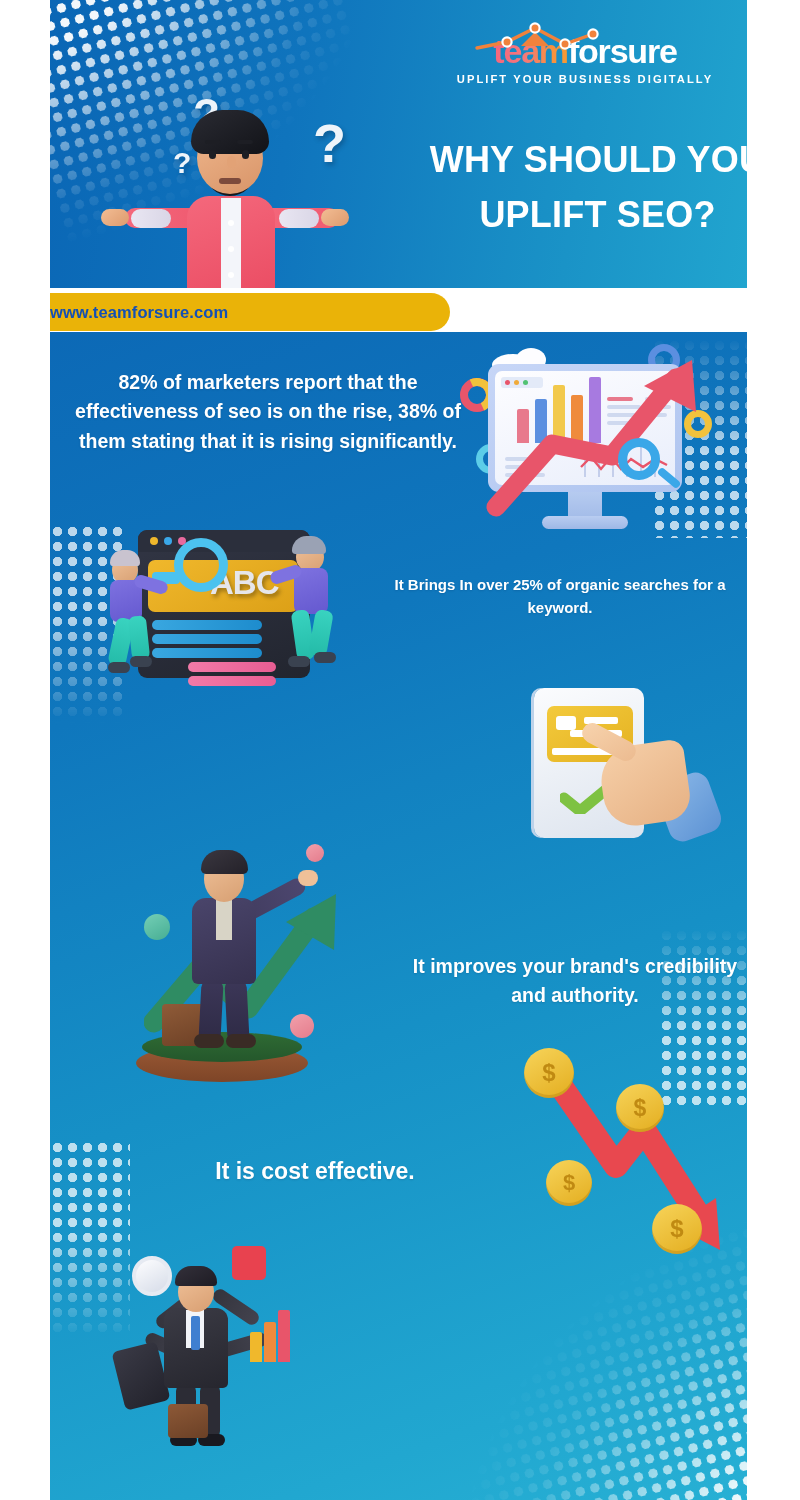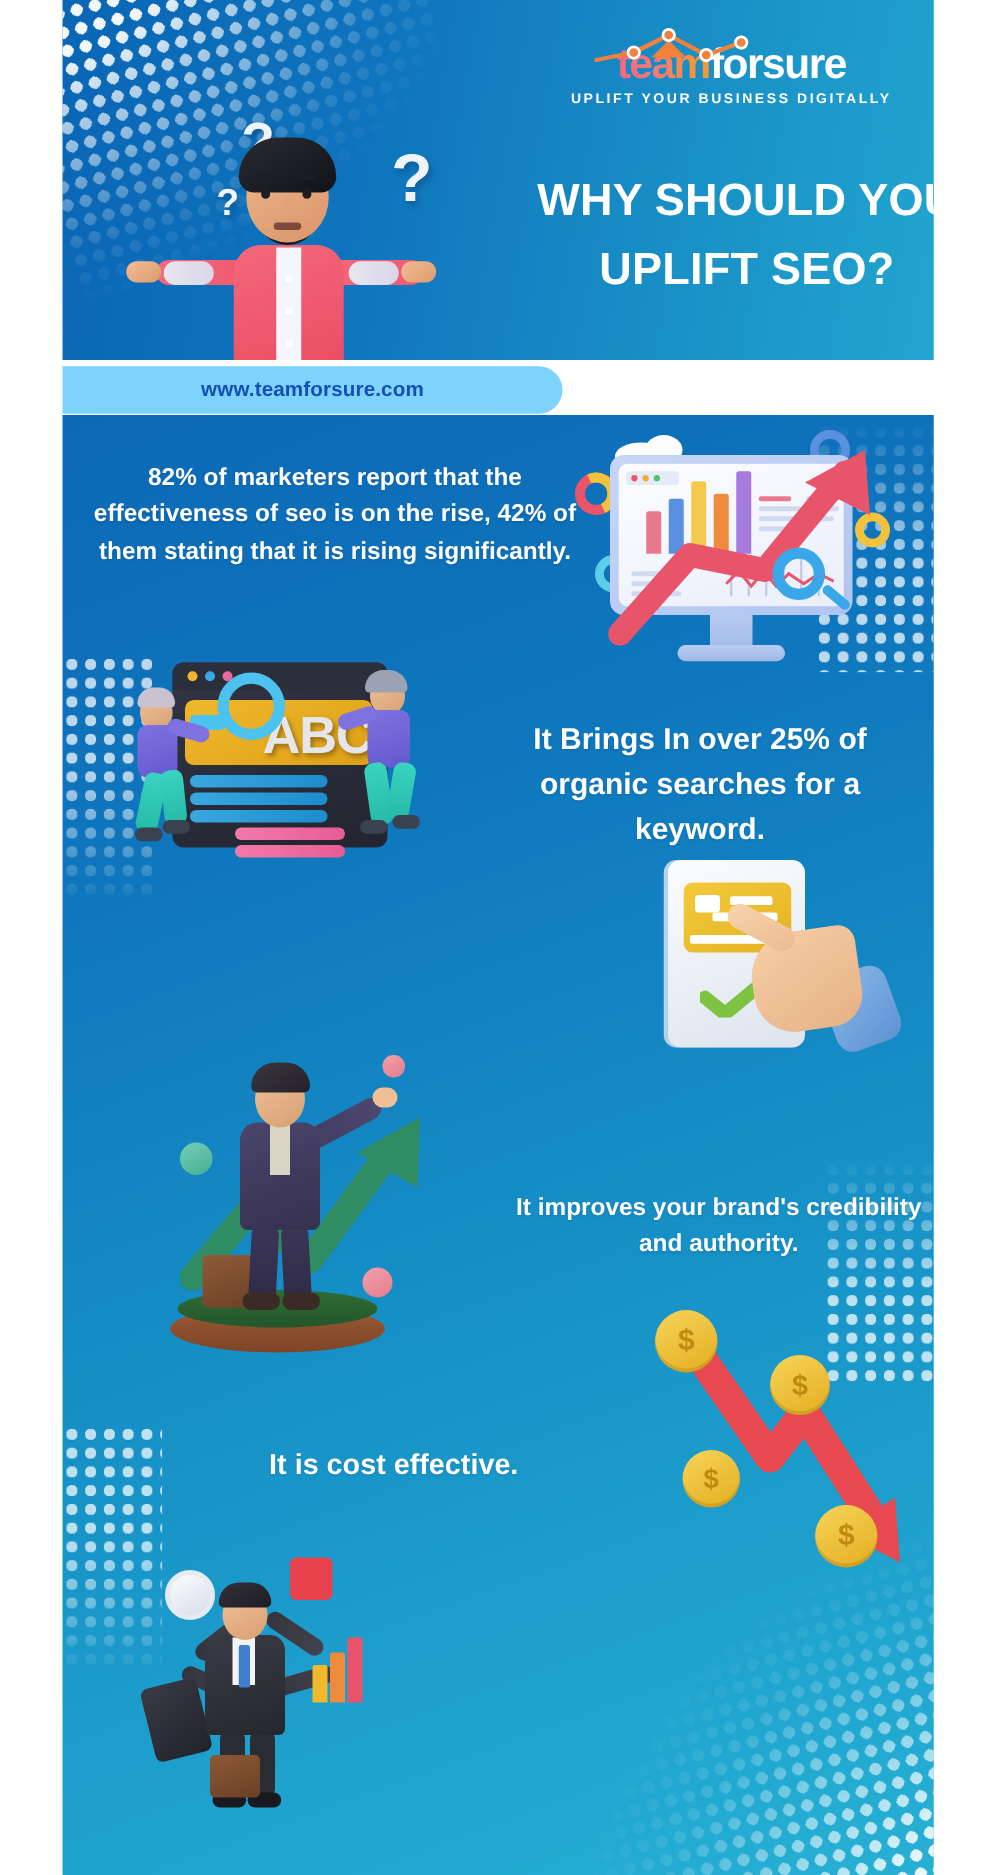--- a/index.html
+++ b/index.html
@@ -69,22 +69,22 @@
   .title {
     position:absolute; left:350px; top:133px; width:395px;
     color:#fff; font-size:36px; font-weight:800; line-height:1.52;
     text-align:center; letter-spacing:.2px;
   }
   .title-l2 { display:block; }
 
   
   .url-pill {
     position:absolute; left:50px; top:293px; width:400px; height:38px;
-    background:#7dd3fc; border-radius:0 19px 19px 0;
-    display:flex; align-items:center; justify-content:center; z-index:8;
+    background:#eab308; border-radius:0 19px 19px 0;
+    display:flex; align-items:center; z-index:8;
   }
   .url-pill span { color:#1450b4; font-size:16.5px; font-weight:800; letter-spacing:.1px;}
 
   
   .txt {
     position:absolute; color:#fff; font-weight:800;
     line-height:1.5; text-align:center; z-index:4;
     text-shadow:0 1px 2px rgba(0,40,80,.18);
   }
 
@@ -131,21 +131,21 @@
   .cloud { position:absolute; border-radius:50%; background:#fdfdff; }
 
   
   .abc-win { position:absolute; left:30px; top:18px; width:172px; height:148px; border-radius:9px;
              background:linear-gradient(160deg,#323645,#22252f);}
   .abc-top { position:absolute; left:30px; top:18px; width:172px; height:22px; border-radius:9px 9px 0 0;
              background:#2b2f3c;}
   .abc-dot { position:absolute; width:8px;height:8px;border-radius:4px;top:25px;}
   .abc-yellow{position:absolute; left:40px; top:48px; width:150px; height:52px; border-radius:7px;
              background:linear-gradient(150deg,#f0b82c,#dca017);}
-  .abc-text{ position:absolute; left:102px; top:52px; font-size:42px; font-weight:800; color:#e6e6ea;
+  .abc-text{ position:absolute; left:102px; top:52px; font-size:33px; font-weight:800; color:#e6e6ea;
              letter-spacing:-1px; text-shadow:2px 3px 4px rgba(0,0,0,.35);}
   .abc-blue{ position:absolute; left:44px; border-radius:6px; height:10px;
              background:linear-gradient(90deg,#39a7e0,#1d8ccd);}
   .abc-pink{ position:absolute; left:80px; border-radius:6px; height:10px;
              background:linear-gradient(90deg,#f27aa8,#e85d93);}
   .mag-ring{ position:absolute; border:9px solid #4cc2ef; border-radius:50%; }
   .mag-hand{ position:absolute; background:#4cc2ef; border-radius:4px; }
   .p-body { position:absolute; border-radius:8px; }
   .p-leg  { position:absolute; border-radius:7px; background:linear-gradient(180deg,#39d3c0,#24bba8);}
   .p-shoe { position:absolute; width:22px;height:11px;border-radius:6px;background:#3a4250;}
@@ -279,21 +279,21 @@
   </div>
 
   <div class="body-panel">
 
     <div class="dotgrid dg-fadeR" style="right:0px; top:6px; width:95px; height:200px;"></div>
     <div class="dotgrid dg-fadeL" style="left:0px; top:192px; width:72px; height:200px;"></div>
     <div class="dotgrid dg-fadeR" style="right:0px; top:596px; width:88px; height:180px;"></div>
     <div class="dotgrid dg-fadeL" style="left:0px; top:808px; width:80px; height:200px;"></div>
     <div class="halftone-br"></div>
 
-    <div class="txt" style="left:18px; top:36px; width:400px; font-size:19.5px;">82% of marketers report that the effectiveness of seo is on the rise, 42% of them stating that it is rising significantly.</div>
+    <div class="txt" style="left:18px; top:36px; width:400px; font-size:19.5px;">82% of marketers report that the effectiveness of seo is on the rise, 38% of them stating that it is rising significantly.</div>
 
     <div class="ill" style="left:420px; top:8px; width:250px; height:195px;">
       <div class="cloud" style="left:22px; top:14px; width:42px; height:22px;"></div>
       <div class="cloud" style="left:46px; top:8px; width:30px; height:24px;"></div>
       <div class="cloud" style="left:34px; top:24px; width:48px; height:16px; border-radius:9px;"></div>
       <div class="ring" style="left:-10px; top:38px; width:34px;height:34px;border:8px solid #e8556a;"></div>
       <div class="ring" style="left:-10px; top:38px; width:34px;height:34px;border:8px solid transparent;border-top-color:#f2c23c;border-right-color:#f2c23c;transform:rotate(20deg);"></div>
       <div class="ring" style="left:6px; top:104px; width:30px;height:30px;border:7px solid #5ccde8;"></div>
       <div class="ring" style="left:178px; top:4px; width:32px;height:32px;border:7px solid #5b8fe0;"></div>
       <div class="ring" style="left:214px; top:70px; width:28px;height:28px;border:7px solid #f2c23c;"></div>
@@ -368,21 +368,21 @@
       <div class="p-head" style="left:188px; top:30px; width:28px;height:30px;background:linear-gradient(150deg,#f0c29a,#d79f72);"></div>
       <div class="p-head" style="left:184px; top:24px; width:34px;height:18px;background:#9aa2b4;border-radius:17px 17px 4px 4px;"></div>
       <div class="p-body" style="left:186px; top:56px; width:34px;height:46px;background:linear-gradient(160deg,#7e72e0,#6458cf);"></div>
       <div class="p-body" style="left:162px; top:56px; width:32px;height:13px;border-radius:7px;background:#7e72e0;transform:rotate(-18deg);"></div>
       <div class="p-leg" style="left:186px; top:98px; width:18px;height:50px;transform:rotate(-8deg);"></div>
       <div class="p-leg" style="left:204px; top:98px; width:18px;height:46px;transform:rotate(10deg);"></div>
       <div class="p-shoe" style="left:180px; top:144px;"></div>
       <div class="p-shoe" style="left:206px; top:140px;"></div>
     </div>
 
-    <div class="txt" style="left:330px; top:242px; width:360px; font-size:24px;">It Brings In over 25% of organic searches for a keyword.</div>
+    <div class="txt" style="left:330px; top:242px; width:360px; font-size:15px;">It Brings In over 25% of organic searches for a keyword.</div>
 
 
     <div class="ill" style="left:460px; top:348px; width:220px; height:190px;">
       <div class="cd-panel"></div>
       <div class="cd-card"></div>
       <div class="cd-chip"></div>
       <div class="cd-sline" style="left:74px; top:37px; width:34px; height:7px;"></div>
       <div class="cd-sline" style="left:60px; top:50px; width:52px; height:7px;"></div>
       <div class="cd-sline" style="left:42px; top:68px; width:68px; height:7px;"></div>
       <svg class="cd-check" viewBox="0 0 58 34">

